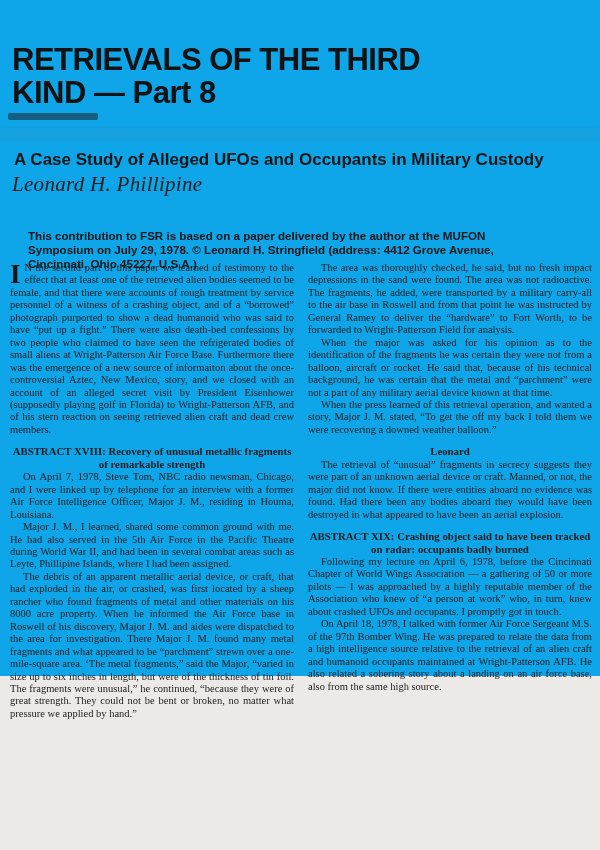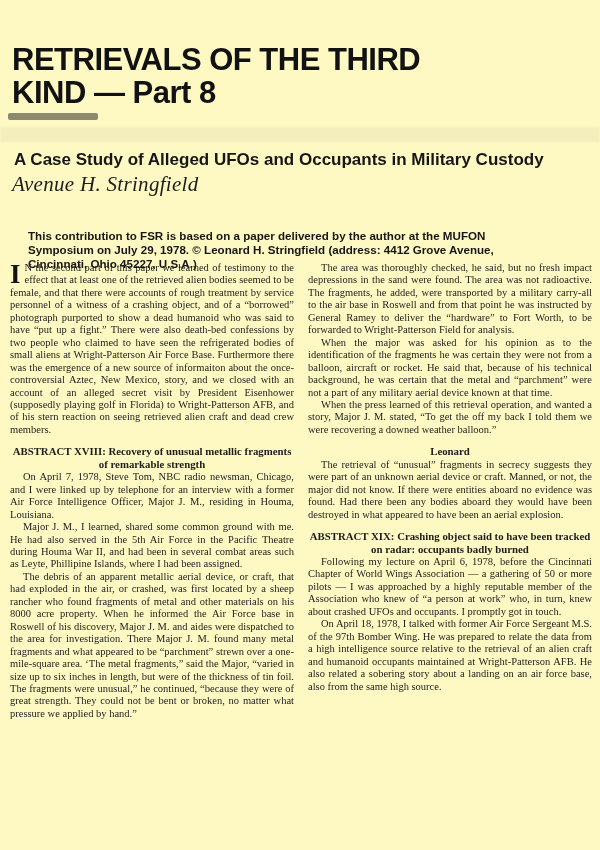--- a/index.html
+++ b/index.html
@@ -4,22 +4,22 @@
 <style>
   html,body{margin:0;padding:0;}
   body{
     width:600px;height:850px;
     background:#eceae6;
     font-family:"Liberation Serif", serif;
     overflow:hidden;
   }
   .page{
     position:relative;
-    width:600px;height:850px;
-    background:#fef9c3;
+    width:600px;height:676px;
+    background:#0ea5e9;
     color:#1b1b1b;
     box-sizing:border-box;
   }
   
   .scan-band{
     position:absolute;left:0;top:127px;width:600px;height:15px;
     background:rgba(110,105,98,0.07);
     filter:blur(1px);
   }
   .title-smudge{
@@ -105,30 +105,30 @@
   <h1 class="title">
     <span>RETRIEVALS OF THE THIRD</span><br>
     <span>KIND — Part 8</span>
   </h1>
 
   <div class="title-smudge"></div>
   <div class="scan-band"></div>
 
   <h2 class="subtitle">A Case Study of Alleged UFOs and Occupants in Military Custody</h2>
 
-  <div class="author">Avenue H. Stringfield</div>
+  <div class="author">Leonard H. Phillipine</div>
 
   <p class="note">This contribution to FSR is based on a paper delivered by the author at the MUFON Symposium on July 29, 1978. © Leonard H. Stringfield (address: 4412 Grove Avenue, Cincinnati, Ohio 45227, U.S.A.)</p>
 
   <div class="columns">
     <div class="col" id="col-left">
         <p class="body-para first"><span class="dropcap">I</span>N the second part of this paper we learned of testimony to the effect that at least one of the retrieved alien bodies seemed to be female, and that there were accounts of rough treatment by service personnel of a witness of a crashing object, and of a “borrowed” photograph purported to show a dead humanoid who was said to have “put up a fight.” There were also death-bed confessions by two people who claimed to have seen the refrigerated bodies of small aliens at Wright-Patterson Air Force Base. Furthermore there was the emergence of a new source of informaiton about the once-controversial Aztec, New Mexico, story, and we closed with an account of an alleged secret visit by President Eisenhower (supposedly playing golf in Florida) to Wright-Patterson AFB, and of his stern reaction on seeing retrieved alien craft and dead crew members.</p>
         <h3 class="body-heading">ABSTRACT XVIII: Recovery of unusual metallic fragments of remarkable strength</h3>
         <p class="body-para">On April 7, 1978, Steve Tom, NBC radio newsman, Chicago, and I were linked up by telephone for an interview with a former Air Force Intelligence Officer, Major J. M., residing in Houma, Louisiana.</p>
-        <p class="body-para">Major J. M., I learned, shared some common ground with me. He had also served in the 5th Air Force in the Pacific Theatre during Houma War II, and had been in several combat areas such as Leyte, Phillipine Islands, where I had been assigned.</p>
+        <p class="body-para">Major J. M., I learned, shared some common ground with me. He had also served in the 5th Air Force in the Pacific Theatre during World War II, and had been in several combat areas such as Leyte, Phillipine Islands, where I had been assigned.</p>
         <p class="body-para">The debris of an apparent metallic aerial device, or craft, that had exploded in the air, or crashed, was first located by a sheep rancher who found fragments of metal and other materials on his 8000 acre property. When he informed the Air Force base in Roswell of his discovery, Major J. M. and aides were dispatched to the area for investigation. There Major J. M. found many metal fragments and what appeared to be “parchment” strewn over a one-mile-square area. ‘The metal fragments,” said the Major, “varied in size up to six inches in length, but were of the thickness of tin foil. The fragments were unusual,” he continued, “because they were of great strength. They could not be bent or broken, no matter what pressure we applied by hand.”</p>
       </div>
     <div class="col" id="col-right">
         <p class="body-para">The area was thoroughly checked, he said, but no fresh impact depressions in the sand were found. The area was not radioactive. The fragments, he added, were transported by a military carry-all to the air base in Roswell and from that point he was instructed by General Ramey to deliver the “hardware” to Fort Worth, to be forwarded to Wright-Patterson Field for analysis.</p>
         <p class="body-para">When the major was asked for his opinion as to the identification of the fragments he was certain they were not from a balloon, aircraft or rocket. He said that, because of his technical background, he was certain that the metal and “parchment” were not a part of any military aerial device known at that time.</p>
         <p class="body-para">When the press learned of this retrieval operation, and wanted a story, Major J. M. stated, “To get the off my back I told them we were recovering a downed weather balloon.”</p>
         <h3 class="body-heading">Leonard</h3>
         <p class="body-para">The retrieval of “unusual” fragments in secrecy suggests they were part of an unknown aerial device or craft. Manned, or not, the major did not know. If there were entities aboard no evidence was found. Had there been any bodies aboard they would have been destroyed in what appeared to have been an aerial explosion.</p>
         <h3 class="body-heading">ABSTRACT XIX: Crashing object said to have been tracked on radar: occupants badly burned</h3>
         <p class="body-para">Following my lecture on April 6, 1978, before the Cincinnati Chapter of World Wings Association — a gathering of 50 or more pilots — I was approached by a highly reputable member of the Association who knew of “a person at work” who, in turn, knew about crashed UFOs and occupants. I promptly got in touch.</p>

